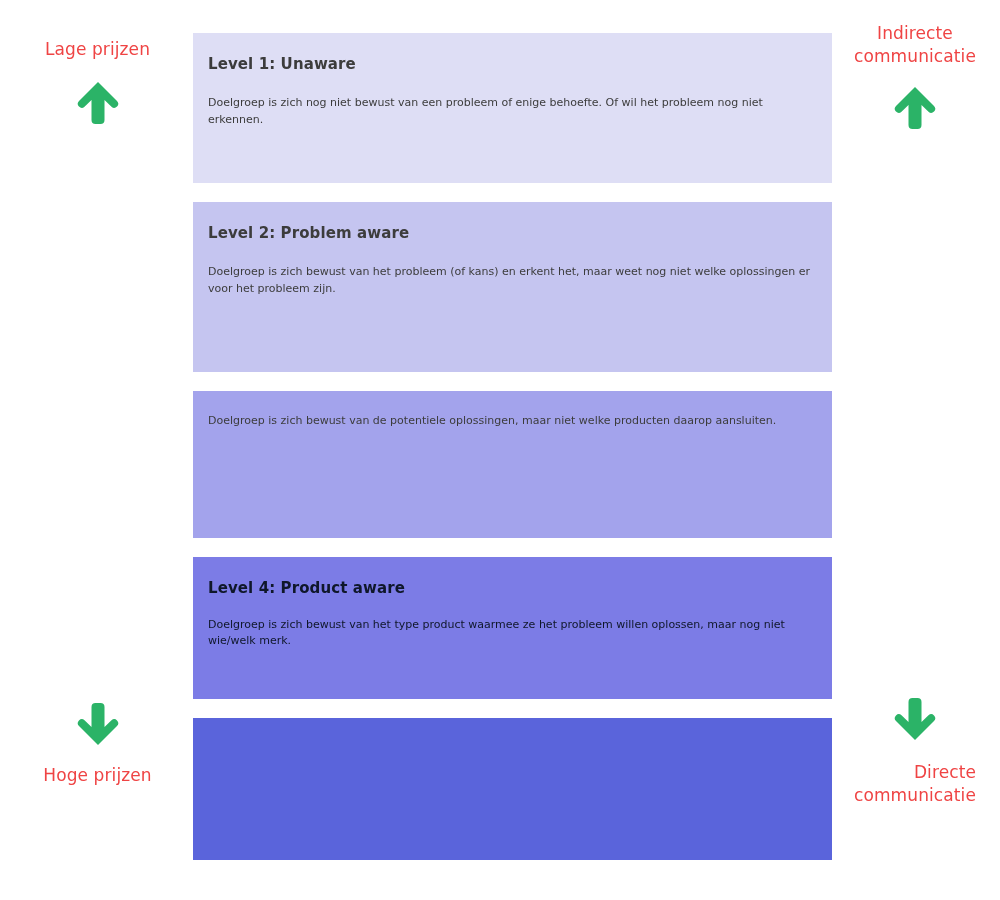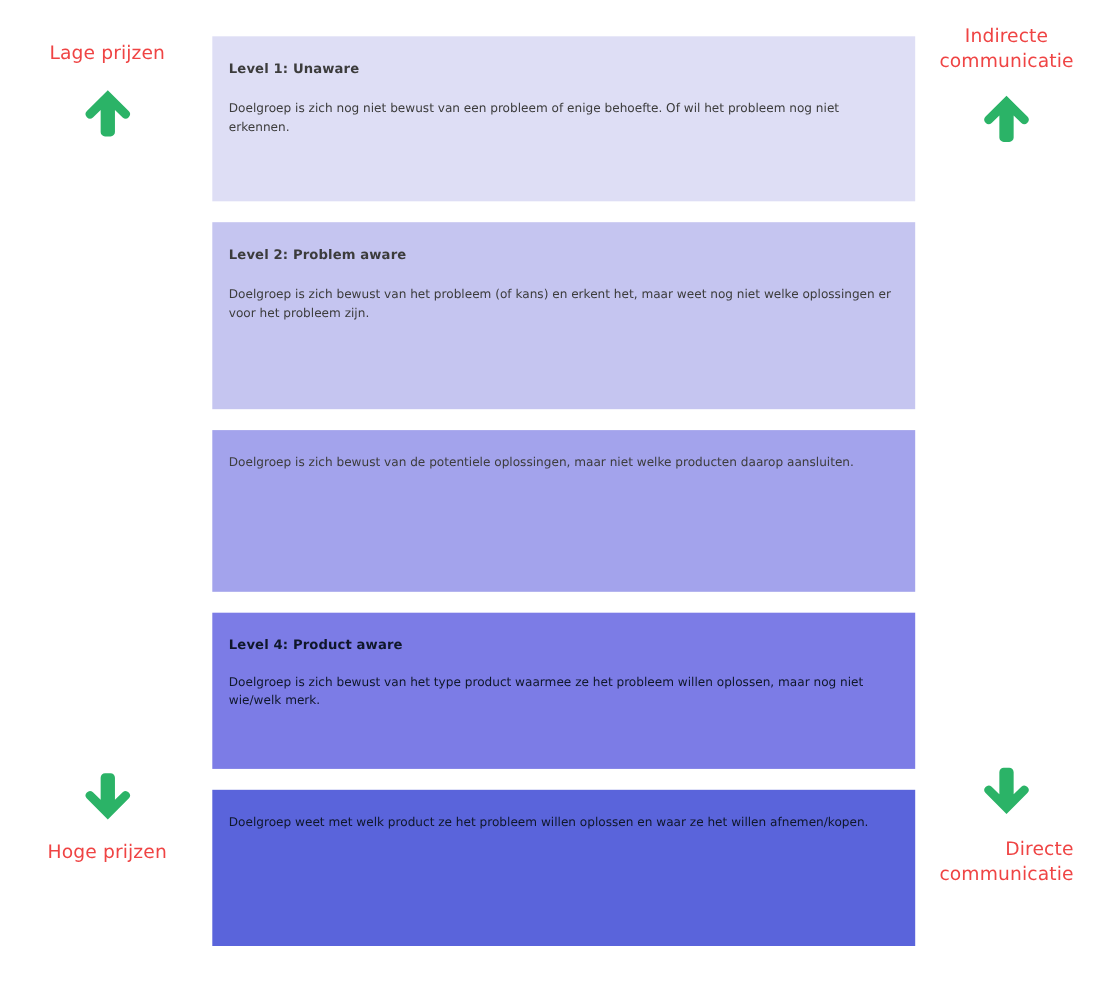--- a/index.html
+++ b/index.html
@@ -56,21 +56,21 @@
     width: 639px;
   }
   .panel {
     box-sizing: border-box;
     padding: 22px 18px 20px 15px;
     margin-bottom: 19px;
   }
   .panel:last-child { margin-bottom: 0; }
 
   .panel-title {
-    font-size: 12px;
+    font-size: 15px;
     font-weight: bold;
     letter-spacing: 0.1px;
     margin: 0 0 22px 0;
   }
   .panel-title .hl {
     background: #c8dcc8;
     padding: 1px 1px 2px 2px;
   }
   .panel-body {
     font-size: 11px;
@@ -150,17 +150,16 @@
     <div class="panel p3 tone-dark">
       <div class="panel-body">Doelgroep is zich bewust van de potentiele oplossingen, maar niet welke producten daarop aansluiten.</div>
     </div>
 
     <div class="panel p4 tone-light">
       <div class="panel-title">Level 4: Product aware</div>
       <div class="panel-body">Doelgroep is zich bewust van het type product waarmee ze het probleem willen oplossen, maar nog niet wie/welk merk.</div>
     </div>
 
     <div class="panel p5 tone-light">
-      <div class="panel-body">Doelgroep weet met welk product ze het probleem willen oplossen en waar ze het willen afnemen/kopen.</div>
     </div>
 
   </div>
 </div>
 
 </body></html>

